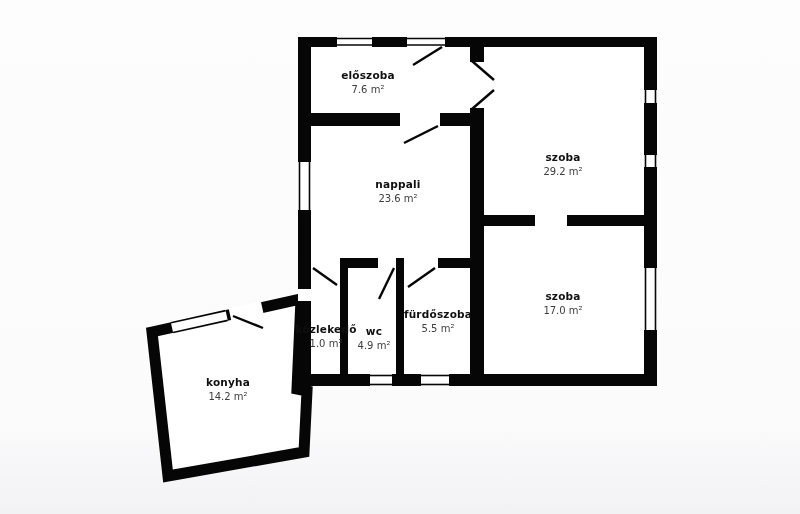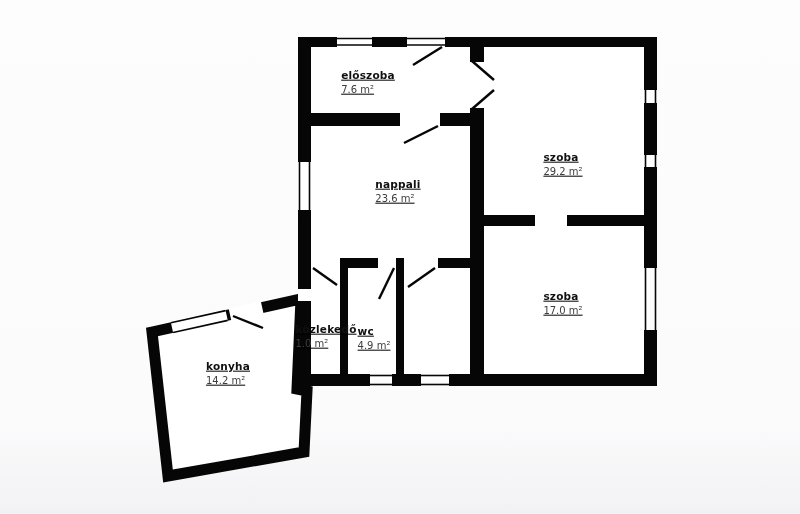--- a/index.html
+++ b/index.html
@@ -5,21 +5,21 @@
   html,body{margin:0;padding:0;}
   body{
     width:800px;height:514px;overflow:hidden;
     font-family:"DejaVu Sans","Liberation Sans",sans-serif;
     background:linear-gradient(180deg,#fdfdfe 0%,#fbfbfc 82%,#f2f2f4 100%);
   }
   #stage{position:relative;width:800px;height:514px;}
   #plan-svg{position:absolute;left:0;top:0;}
   .room-label{
     position:absolute;transform:translate(-50%,-50%);
-    line-height:1.3;white-space:nowrap;pointer-events:none;text-decoration:underline;
+    text-align:center;line-height:1.3;white-space:nowrap;pointer-events:none;
   }
   .room-name{display:block;font-size:10.5px;font-weight:bold;color:#101010;letter-spacing:.2px;}
   .room-area{display:block;font-size:10px;font-weight:normal;color:#3d3d3d;}
 </style>
 </head>
 <body>
 
 <div id="stage">
 
   <svg id="plan-svg" width="800" height="514" viewBox="0 0 800 514">
@@ -147,19 +147,23 @@
   <div class="room-label" style="left:326px;top:336px">
     <span class="room-name">közlekedő</span>
     <span class="room-area">1.0 m²</span>
   </div>
 
   <div class="room-label" style="left:374px;top:338px">
     <span class="room-name">wc</span>
     <span class="room-area">4.9 m²</span>
   </div>
 
+  <div class="room-label" style="left:438px;top:321px">
+    <span class="room-name">fürdőszoba</span>
+    <span class="room-area">5.5 m²</span>
+  </div>
 
-  <div class="room-label" style="left:228px;top:373px">
+  <div class="room-label" style="left:228px;top:389px">
     <span class="room-name">konyha</span>
     <span class="room-area">14.2 m²</span>
   </div>
 
 </div>
 
 </body></html>

